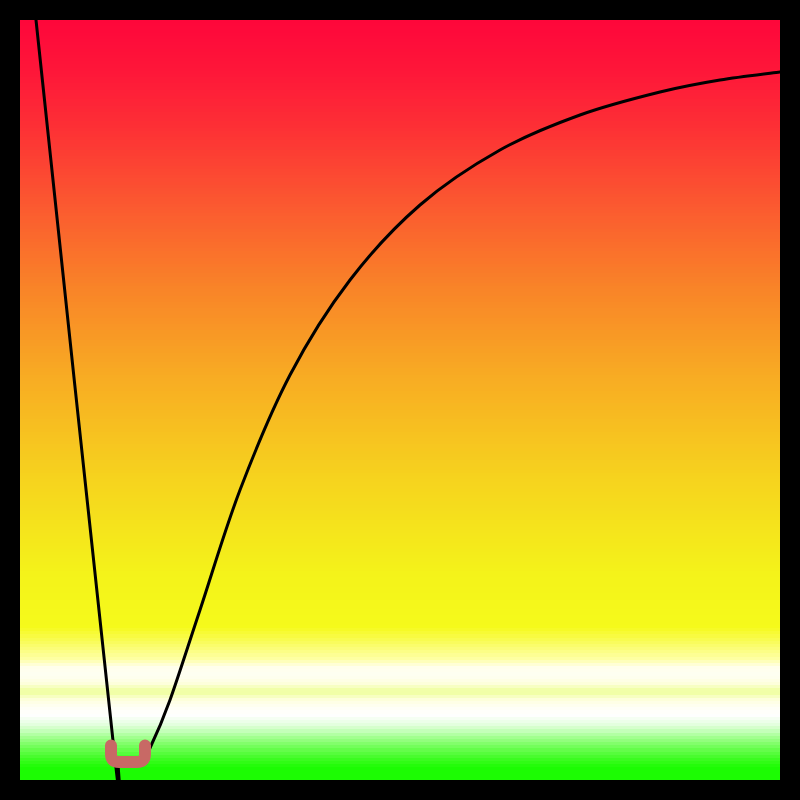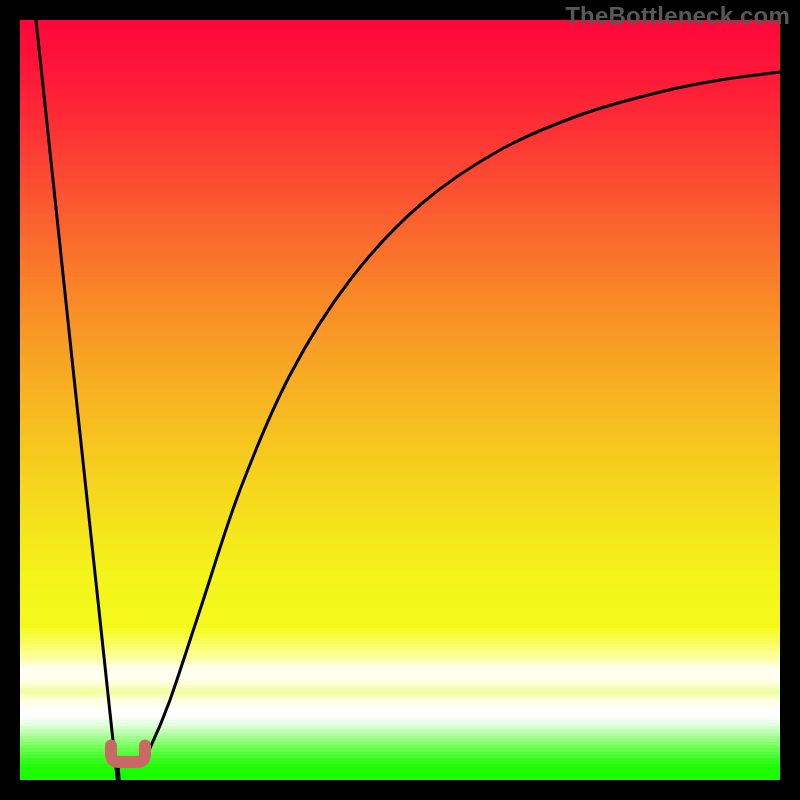--- a/index.html
+++ b/index.html
@@ -47,21 +47,20 @@
     position: absolute;
     inset: 0;
     width: 760px;
     height: 760px;
   }
 </style>
 </head>
 <body>
 
 <div class="frame">
-  <div class="watermark">TheBottleneck.com</div>
 
   <div class="plot">
     <div class="gradient" id="gradient">
         <div class="strip" style="top:0px;height:3.7666666666666666px;background:rgb(254,7,58)"></div>
         <div class="strip" style="top:3.1666666666666665px;height:3.7666666666666666px;background:rgb(254,8,58)"></div>
         <div class="strip" style="top:6.333333333333333px;height:3.7666666666666666px;background:rgb(254,9,58)"></div>
         <div class="strip" style="top:9.5px;height:3.7666666666666666px;background:rgb(254,10,58)"></div>
         <div class="strip" style="top:12.666666666666666px;height:3.7666666666666666px;background:rgb(254,11,58)"></div>
         <div class="strip" style="top:15.833333333333332px;height:3.7666666666666666px;background:rgb(254,12,58)"></div>
         <div class="strip" style="top:19px;height:3.7666666666666666px;background:rgb(254,13,58)"></div>

